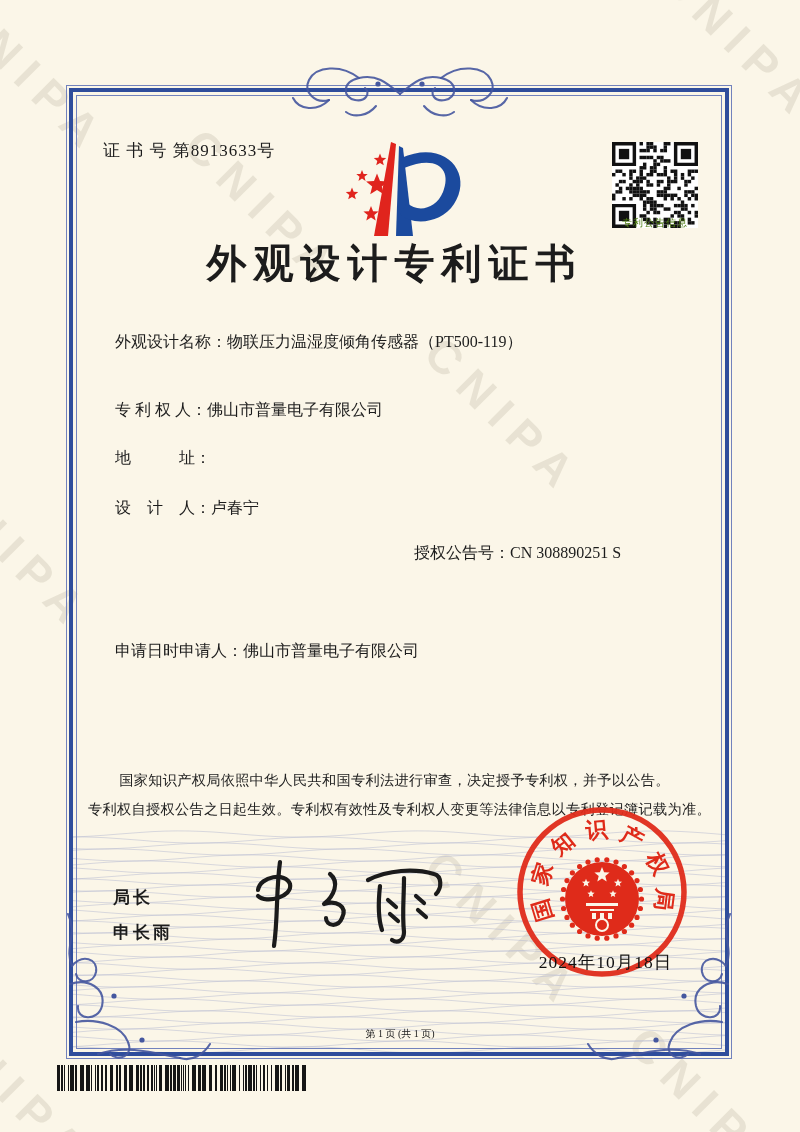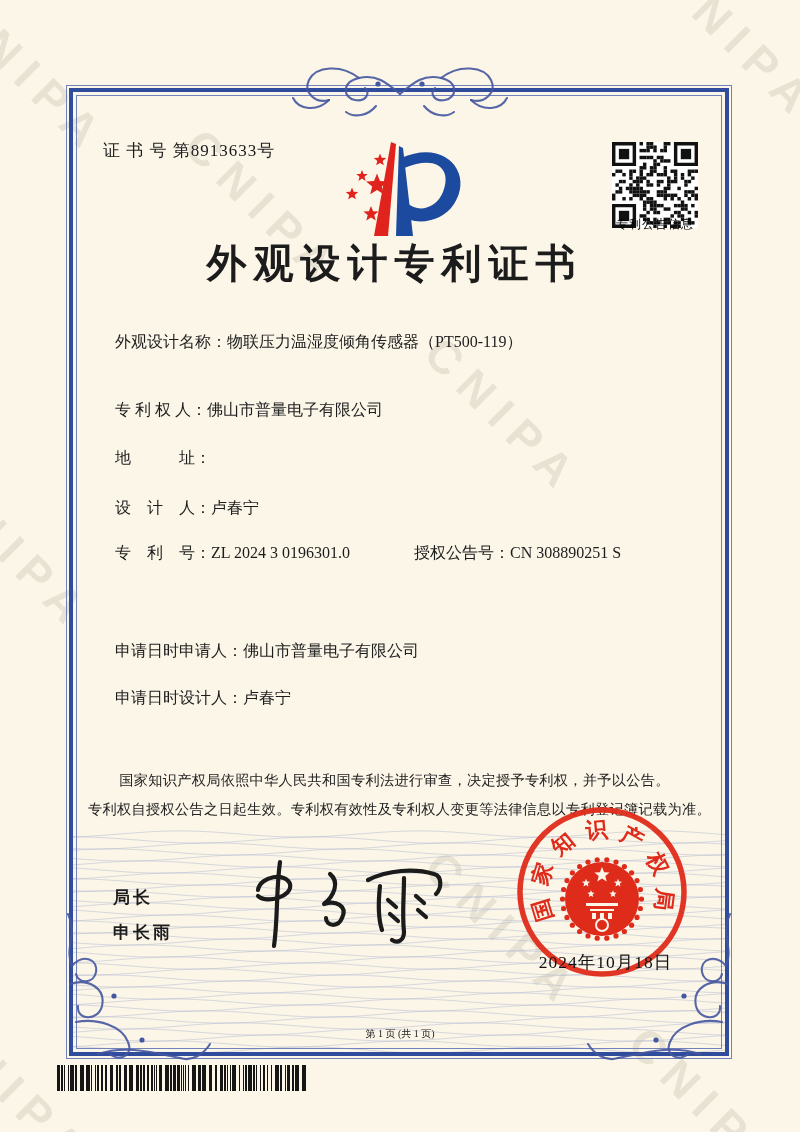--- a/index.html
+++ b/index.html
@@ -16,21 +16,21 @@
   .frame-outer{position:absolute;left:66px;top:85px;width:664px;height:972px;border:1px solid #7282bd;}
   .frame-mid{position:absolute;inset:2px;border:4px solid #2f4d9c;}
   .frame-inner{position:absolute;inset:9px;border:1px solid #7282bd;}
   .orn{position:absolute;}
   .orn path{fill:none;stroke:#45579f;stroke-width:2.1;stroke-linecap:round;opacity:.9}
   
   .cert-no{position:absolute;left:103px;top:139px;font-size:17px;letter-spacing:1px;}
   .logo{position:absolute;left:292px;top:130px;}
   .qr-wrap{position:absolute;left:612px;top:142px;}
   .qr-caption{position:absolute;left:596px;top:216px;width:118px;text-align:center;
-      font-size:12px;color:#000000;letter-spacing:1px;}
+      font-size:10px;color:#4d7c0f;letter-spacing:1px;}
   .title{position:absolute;left:0;right:11px;top:236px;text-align:center;
       font-size:40px;font-weight:bold;letter-spacing:7px;}
   
   .row{position:absolute;left:115px;font-size:16px;white-space:nowrap;}
   .row .lbl{white-space:pre;}
   #row-name{top:332px}
   #row-patentee{top:400px}
   #row-address{top:448px;display:flex;white-space:normal;}
   #row-address .val{width:420px;line-height:27px;}
   #row-designer{top:498px}
@@ -386,28 +386,24 @@
   <div class="row" id="row-patentee">
     <span class="lbl">专 利 权 人：</span><span class="val">佛山市普量电子有限公司</span>
   </div>
   <div class="row" id="row-address">
     <span class="lbl">地　　　址：</span>
   </div>
   <div class="row" id="row-designer">
     <span class="lbl">设　计　人：</span><span class="val">卢春宁</span>
   </div>
   <div class="row" id="row-patents">
-    <span><span class="lbl">专　利　号：</span><span class="val">ZL 2024 3 0196301.0</span></span>
     <span class="col2"><span class="lbl">授权公告号：</span><span class="val">CN 308890251 S</span></span>
   </div>
   <div class="row" id="row-applicant">
     <span class="lbl">申请日时申请人：</span><span class="val">佛山市普量电子有限公司</span>
-  </div>
-  <div class="row" id="row-designer2">
-    <span class="lbl">申请日时设计人：</span><span class="val">卢春宁</span>
   </div>
 
   <div class="legal">
     <div class="ln1">国家知识产权局依照中华人民共和国专利法进行审查，决定授予专利权，并予以公告。</div>
     <div class="ln2">专利权自授权公告之日起生效。专利权有效性及专利权人变更等法律信息以专利登记簿记载为准。</div>
   </div>
 
   <div class="sig-role">局长</div>
   <div class="sig-name">申长雨</div>
   <svg class="sig-svg" width="214" height="100" viewBox="0 0 214 100">

